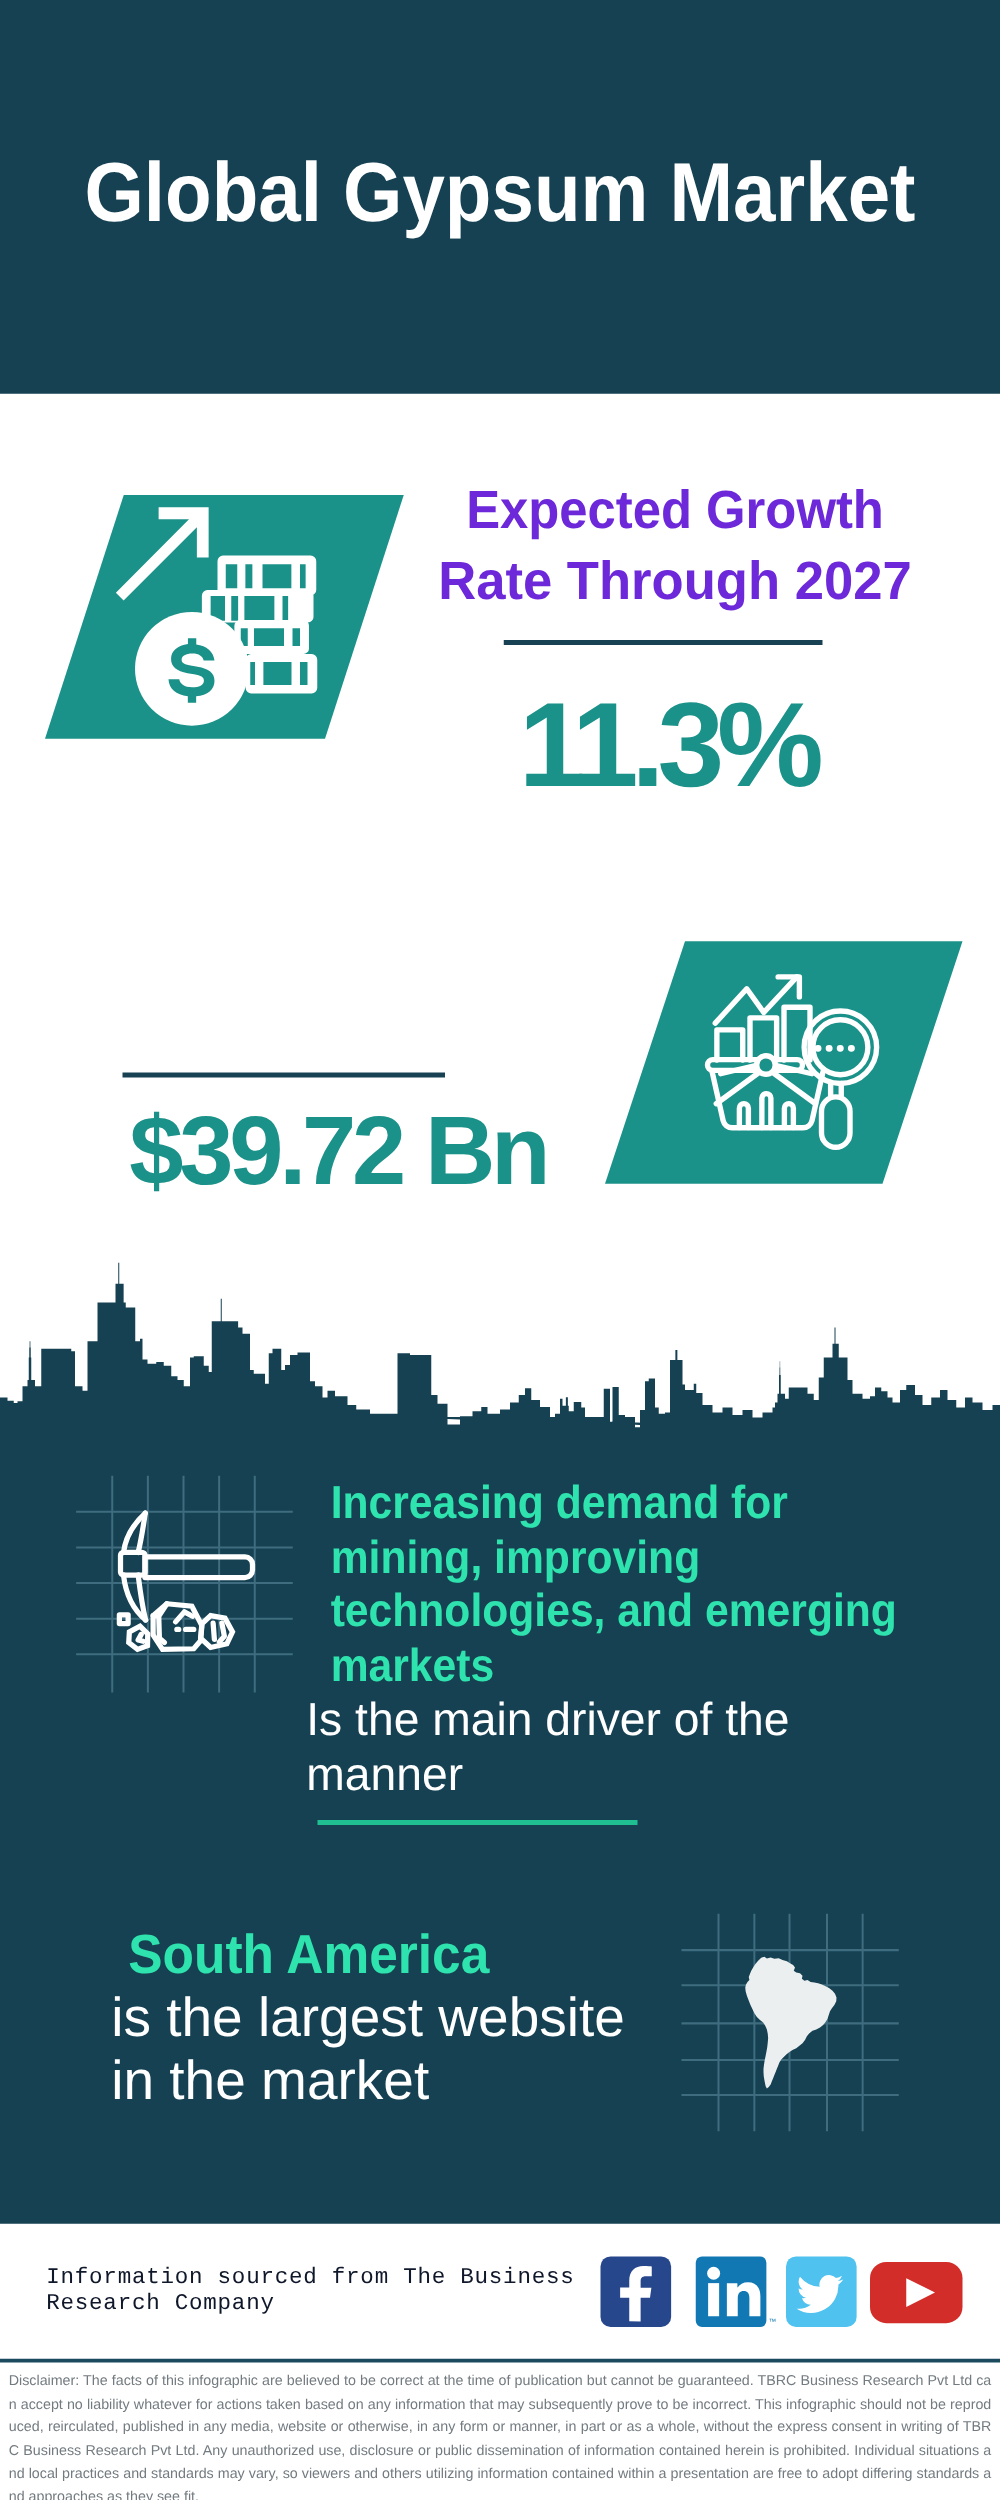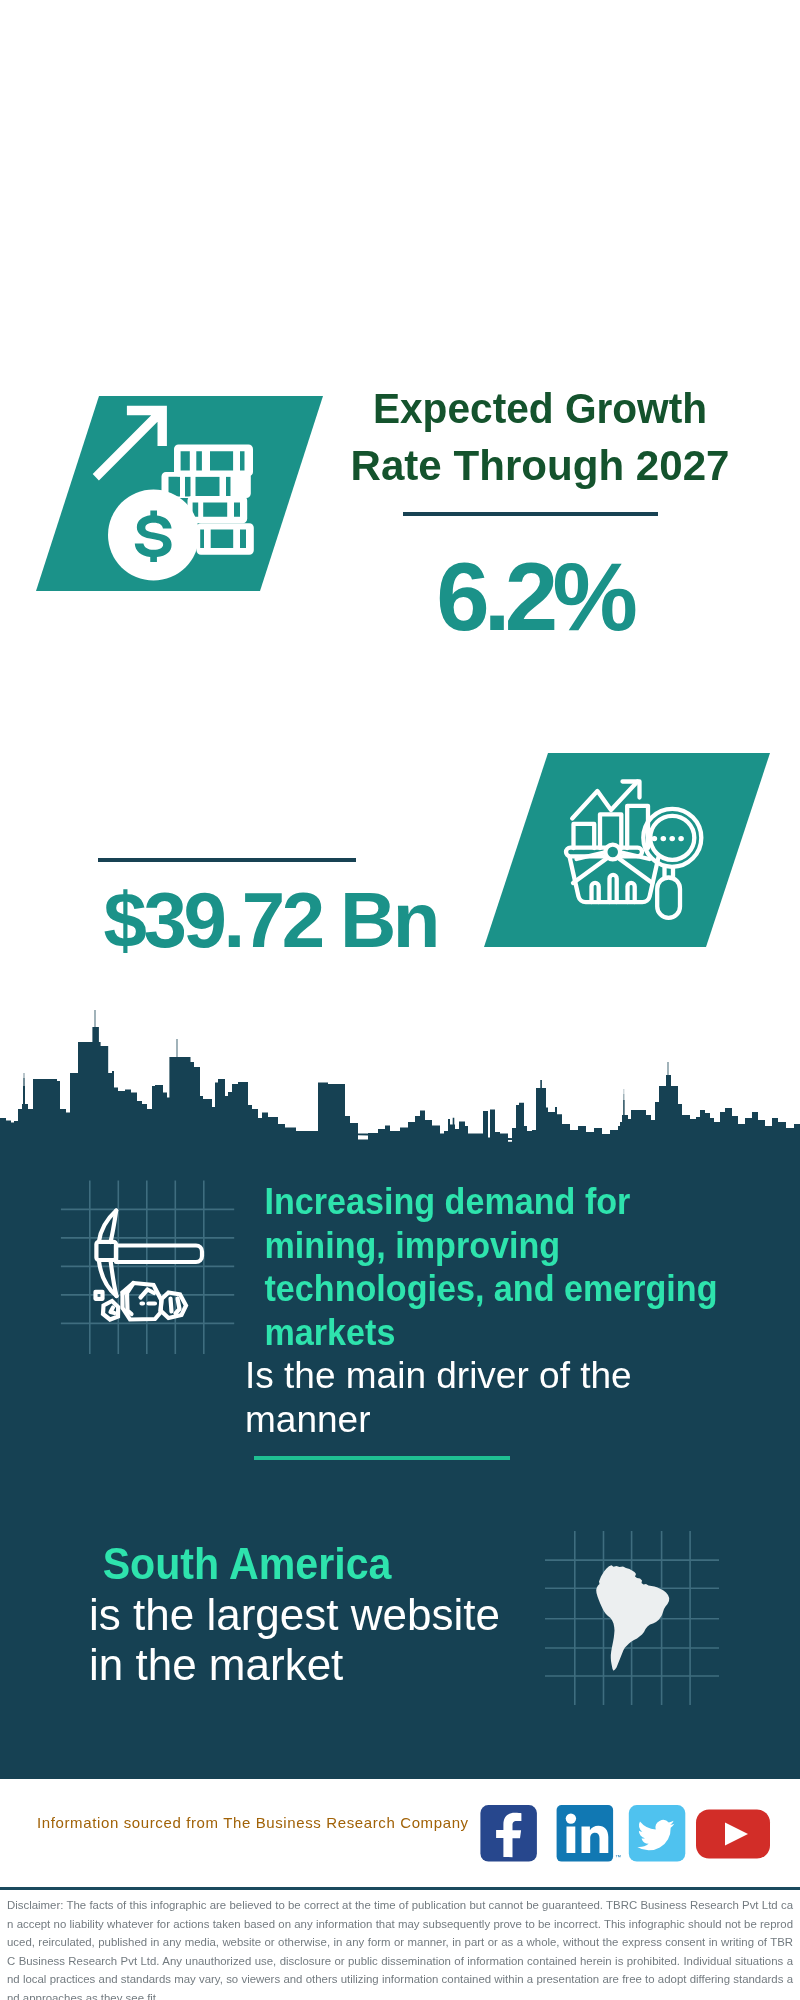--- a/index.html
+++ b/index.html
@@ -4,36 +4,39 @@
 <style>
   html,body{margin:0;padding:0;}
   body{width:800px;height:2000px;background:#ffffff;font-family:"Liberation Sans",sans-serif;overflow:hidden;}
   .page{width:800px;height:2000px;position:relative;background:#fff;}
   
   .hdr{position:absolute;left:0;top:0;width:800px;height:315px;background:#164153;}
   .hdr-title{position:absolute;left:0;top:121px;width:800px;text-align:center;color:#fff;
     font-size:67px;font-weight:700;line-height:1;transform:scaleX(0.911);}
   
   .para{position:absolute;overflow:visible;}
-  .stat-head{position:absolute;font-size:43px;font-weight:700;color:#14532d;line-height:56.5px;text-align:center;}
+  .stat-head{position:absolute;font-size:43px;font-weight:700;color:#6d28d9;line-height:56.5px;text-align:center;}
   .stat-head>div{transform-origin:50% 50%;display:block;}
   .rule{position:absolute;height:4px;background:#184253;}
   .stat-val{position:absolute;font-weight:700;color:#1b9289;line-height:1;text-align:center;white-space:nowrap;}
   .claim{position:absolute;text-align:left;font-size:37px;line-height:43.5px;}
   .claim .hi{color:#2ee3ad;font-weight:700;display:block;transform:scaleX(0.922);}
   .claim .lo{color:#ffffff;font-weight:400;display:block;}
   .accent-rule{position:absolute;height:4px;background:#1fbf92;}
-  .src-txt{position:absolute;color:#a16207;font-size:15px;line-height:21px;letter-spacing:0.62px;}
+  .src-txt{position:absolute;color:#0f172a;font-size:18px;line-height:21px;letter-spacing:0.62px;font-family:Liberation Mono, monospace;}
   .disc{position:absolute;color:#737b80;font-size:11.42px;line-height:18.6px;text-align:justify;word-break:break-all;}
 </style>
 </head>
 <body>
 
 <div class="page">
 
+  <div class="hdr">
+    <div class="hdr-title">Global Gypsum Market</div>
+  </div>
 
   <svg class="para" style="left:30px;top:390px;width:300px;height:206px" viewBox="0 0 300 206">
     <polygon points="69,6 293,6 230,201 6,201" fill="#1b9289"></polygon>
     <g transform="translate(-30,-390)">
 
       <path d="M126.9 405.8 H166.9 V446 H157.5 V421.8 L98.9 480.4 L92.7 474.1 L151.2 415.3 H126.9 Z" fill="#fff"></path>
 
       <path d="M178.5 444.4 h70 a4.5 4.5 0 0 1 4.5 4.5 v23 a4.5 4.5 0 0 1 -4.5 4.5 h-70 a4.5 4.5 0 0 1 -4.5 -4.5 v-23 a4.5 4.5 0 0 1 4.5 -4.5 z
                M180.6 451.3 h9.2 v19.2 h-9.2 z M196.3 451.3 h5.6 v19.2 h-5.6 z M210 451.3 h23.1 v19.2 h-23.1 z M240 451.3 h4.5 v19.2 h-4.5 z" fill="#fff" fill-rule="evenodd"></path>
 
@@ -48,21 +51,21 @@
 
       <circle cx="153.5" cy="535" r="45.5" fill="#fff"></circle>
       <path transform="translate(155.3,534.2) scale(0.9) translate(-155.3,-534.2)" d="M149.8 508 h7.4 v5.5 c9.3 1 15.4 6.4 16.2 14.3 h-9.6 c-0.9 -3.8 -4.2 -6.2 -10 -6.2 c-5.9 0 -9.6 2.1 -9.6 5.4 c0 2.9 2.5 4.2 9.2 5.4 l5 0.9 c10 1.7 15 5.4 15 12.6 c0 7.6 -5.9 12.6 -16.3 13.6 v5.7 h-7.4 v-5.7 c-10.5 -1 -16.8 -6.7 -17.2 -15 h9.6 c0.7 4.2 4.6 7.1 11.4 7.1 c6.3 0 10.5 -2.2 10.5 -5.9 c0 -3.1 -2.5 -4.6 -8.8 -5.7 l-5.8 -1 c-9.6 -1.7 -14.6 -5.9 -14.6 -12.6 c0 -7.1 5.9 -12.1 15 -13.2 z" fill="#1b9289"></path>
     </g>
   </svg>
   <div class="stat-head" style="left:340px;top:380px;width:400px;">
     <div style="transform:scaleX(0.945)">Expected Growth</div>
     <div style="transform:scaleX(0.979)">Rate Through 2027</div>
   </div>
   <div class="rule" style="left:403px;top:512px;width:255px;"></div>
-  <div class="stat-val" style="left:337px;top:549px;width:400px;font-size:96px;letter-spacing:-5.7px;text-indent:-5.7px;">6.2%</div>
+  <div class="stat-val" style="left:337px;top:549px;width:400px;font-size:96px;letter-spacing:-5.7px;text-indent:-5.7px;">11.3%</div>
 
   <div class="rule" style="left:98px;top:858px;width:258px;"></div>
   <div class="stat-val" style="left:72px;top:881px;width:400px;font-size:78px;letter-spacing:-3.4px;text-indent:-3.4px;">$39.72 Bn</div>
   <svg class="para" style="left:478px;top:747px;width:300px;height:206px" viewBox="0 0 300 206">
     <polygon points="70,6 292,6 228,200 6,200" fill="#1b9289"></polygon>
     <g transform="translate(-478,-747)" fill="none" stroke="#fff" stroke-width="4.3" stroke-linecap="round" stroke-linejoin="round">
 
       <polyline points="572.2,818.5 597.4,791 611,810 637.5,781.5"></polyline>
       <polyline points="622.5,781.5 639.5,781.5 639.5,797.5"></polyline>
 

